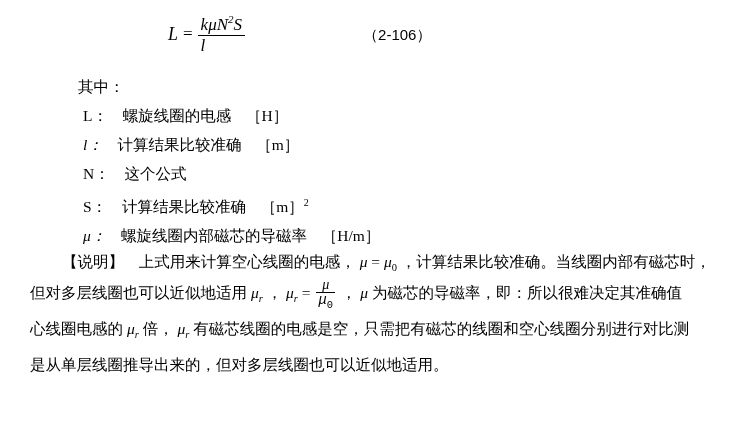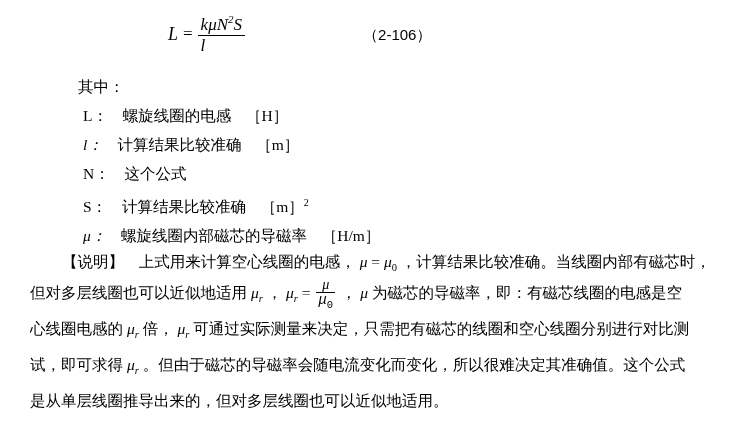--- a/index.html
+++ b/index.html
@@ -247,33 +247,28 @@
       <span>，</span>
       <span class="it">μ</span><span class="sub">r</span>
       <span>=</span>
       <span class="mini-frac">
         <span class="num">μ</span>
         <span class="bar"></span>
         <span class="den"><span>μ</span><span class="sub-up">0</span></span>
       </span>
       <span>，</span>
       <span class="it">μ</span>
-      <span>为磁芯的导磁率，即：有磁芯线圈的电感是空</span>
+      <span>为磁芯的导磁率，即：所以很难决定其准确值</span>
     </div>
 
     <div class="row">
       <span>心线圈电感的</span>
       <span class="it">μ</span><span class="sub">r</span>
       <span>倍，</span>
       <span class="it">μ</span><span class="sub">r</span>
-      <span>可通过实际测量来决定，只需把有磁芯的线圈和空心线圈分别进行对比测</span>
-    </div>
-
-    <div class="row">
-      <span>试，即可求得</span>
-      <span class="it">μ</span><span class="sub">r</span>
-      <span>。但由于磁芯的导磁率会随电流变化而变化，所以很难决定其准确值。这个公式</span>
-    </div>
+      <span>有磁芯线圈的电感是空，只需把有磁芯的线圈和空心线圈分别进行对比测</span>
+    </div>
+
 
     <div class="row">是从单层线圈推导出来的，但对多层线圈也可以近似地适用。</div>
   </div>
 
 </div>
 
 </body></html>

